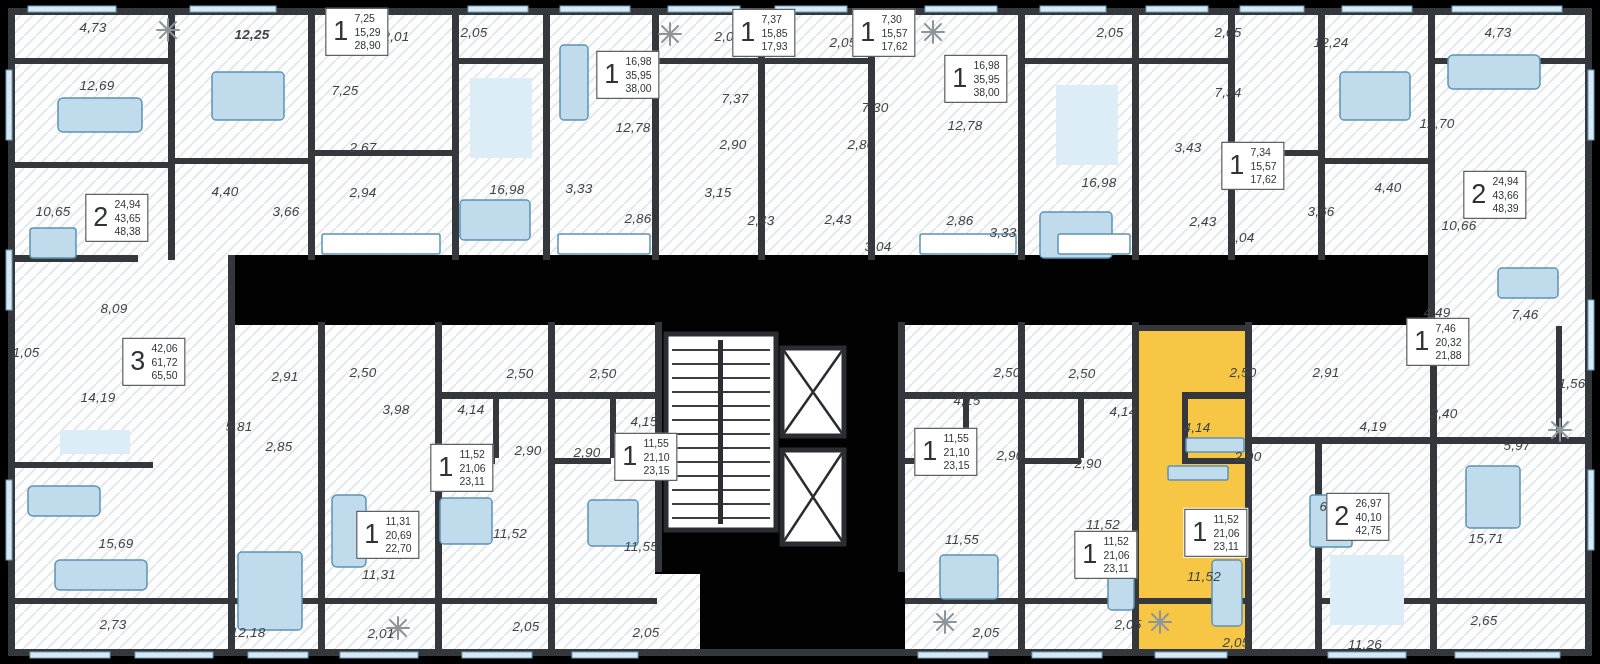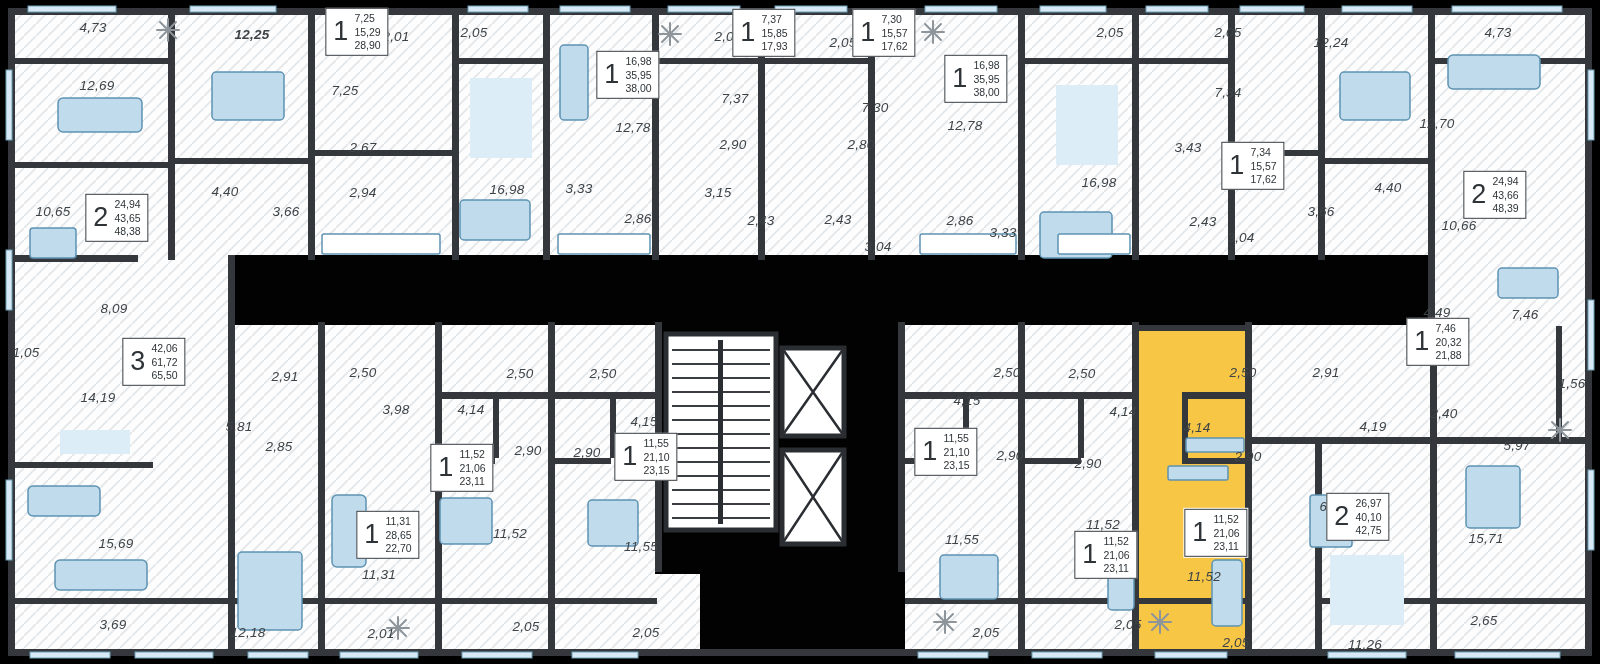--- a/index.html
+++ b/index.html
@@ -269,21 +269,21 @@
       <span class="room-label" style="left: 1331px; top: 43px;">12,24</span>
       <span class="room-label" style="left: 1321px; top: 212px;">3,66</span>
       <span class="room-label" style="left: 1388px; top: 188px;">4,40</span>
       <span class="room-label" style="left: 1459px; top: 226px;">10,66</span>
       <span class="room-label" style="left: 1498px; top: 33px;">4,73</span>
       <span class="room-label" style="left: 1437px; top: 124px;">12,70</span>
       <span class="room-label" style="left: 114px; top: 309px;">8,09</span>
       <span class="room-label" style="left: 26px; top: 318px; margin-top: 35px;">1,05</span>
       <span class="room-label" style="left: 98px; top: 398px;">14,19</span>
       <span class="room-label" style="left: 116px; top: 544px;">15,69</span>
-      <span class="room-label" style="left: 113px; top: 625px;">3,69</span>
+      <span class="room-label" style="left: 113px; top: 625px;">2,73</span>
       <span class="room-label" style="left: 239px; top: 427px;">5,81</span>
       <span class="room-label" style="left: 279px; top: 447px; font-style: italic;">2,85</span>
       <span class="room-label" style="left: 285px; top: 377px;">2,91</span>
       <span class="room-label" style="left: 363px; top: 373px;">2,50</span>
       <span class="room-label" style="left: 396px; top: 410px;">3,98</span>
       <span class="room-label" style="left: 248px; top: 633px; font-style: italic;">12,18</span>
       <span class="room-label" style="left: 379px; top: 575px;">11,31</span>
       <span class="room-label" style="left: 381px; top: 634px;">2,01</span>
       <span class="room-label" style="left: 471px; top: 410px;">4,14</span>
       <span class="room-label" style="left: 520px; top: 374px;">2,50</span>
@@ -398,21 +398,21 @@
         <div class="ub-areas">
           <span>7,46</span>
           <span>20,32</span>
           <span>21,88</span>
         </div>
       </div>
       <div class="unit-box" style="left: 388px; top: 535px;">
         <span class="ub-rooms">1</span>
         <div class="ub-areas">
           <span>11,31</span>
-          <span>28,65</span>
+          <span>20,69</span>
           <span>22,70</span>
         </div>
       </div>
       <div class="unit-box" style="left: 462px; top: 468px;">
         <span class="ub-rooms">1</span>
         <div class="ub-areas">
           <span>11,52</span>
           <span>21,06</span>
           <span>23,11</span>
         </div>

